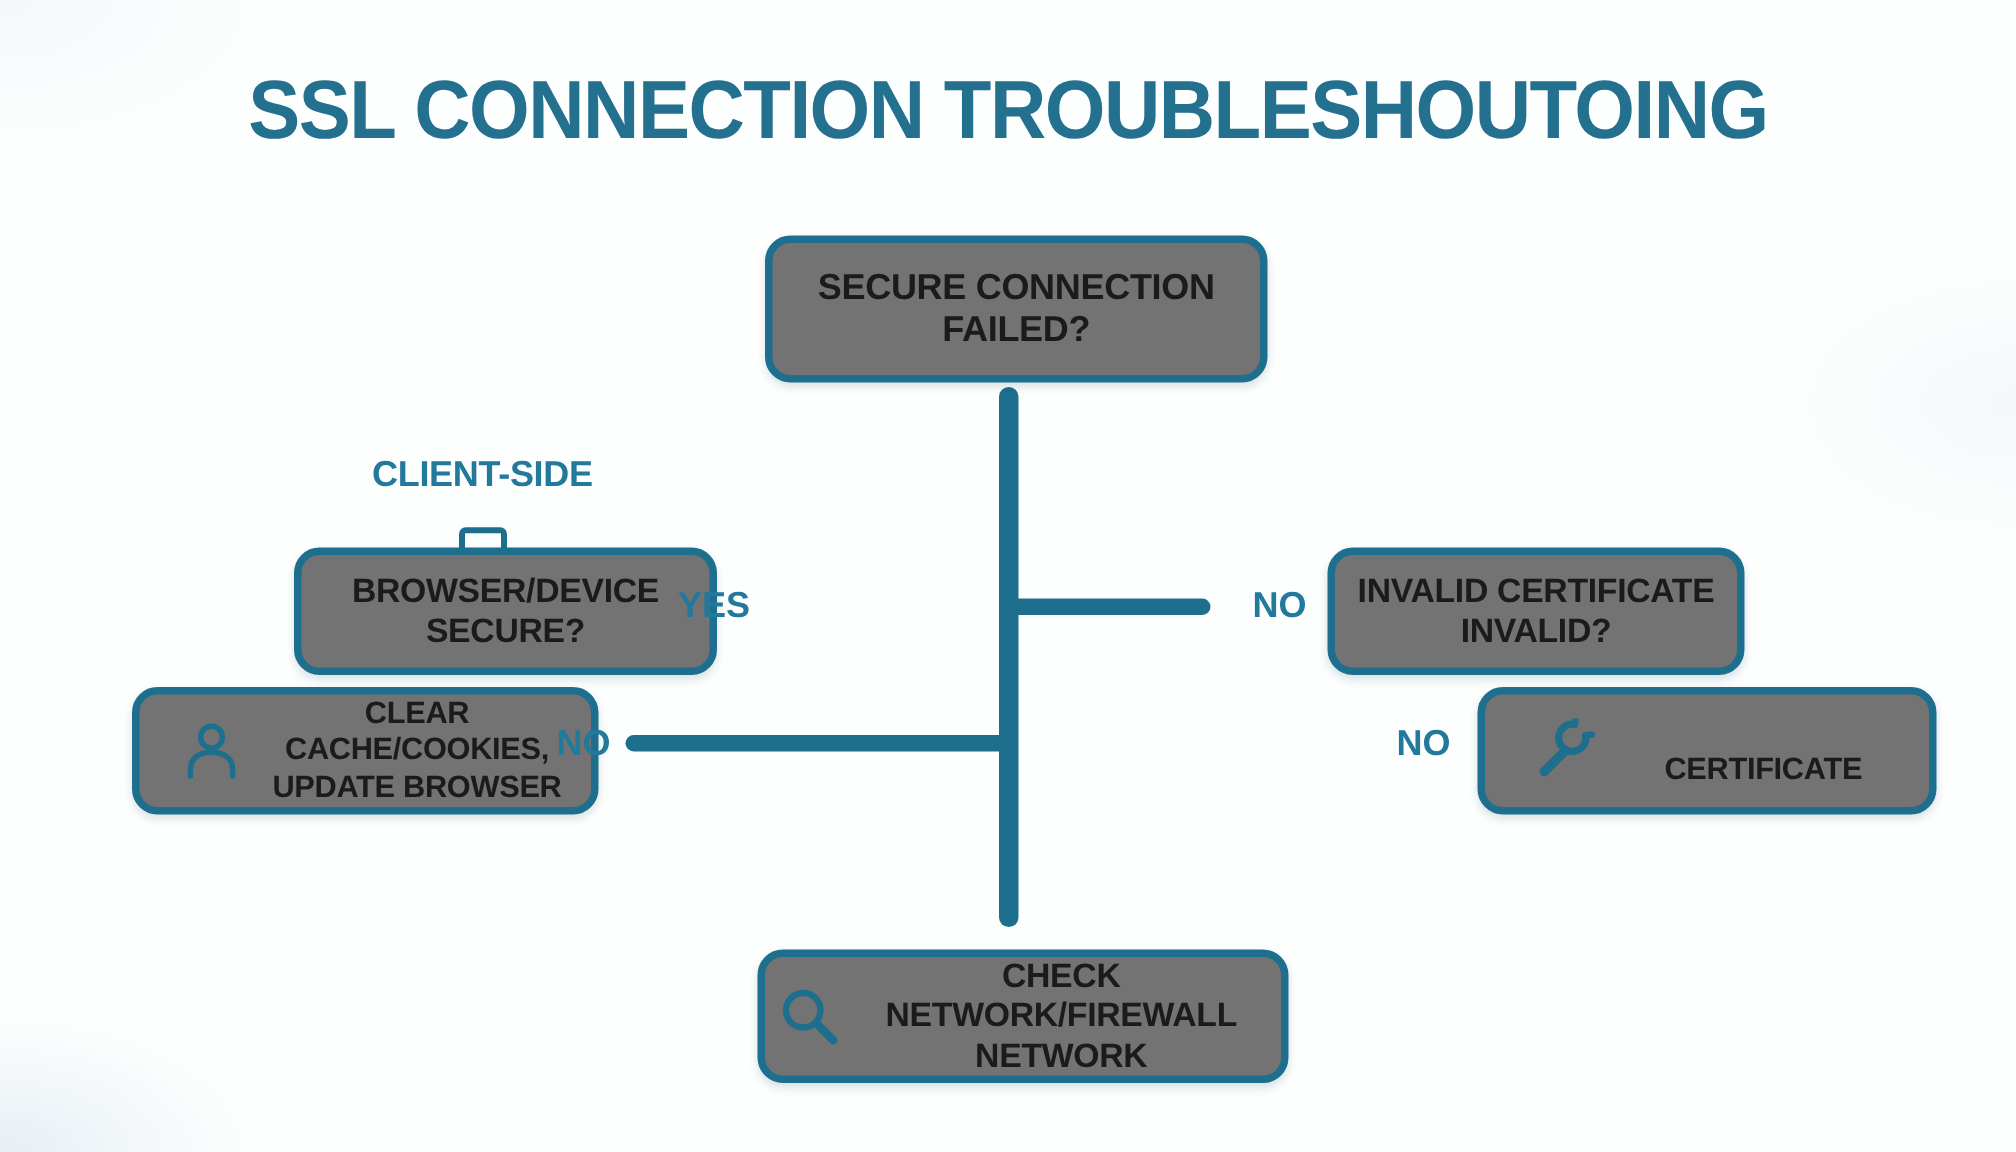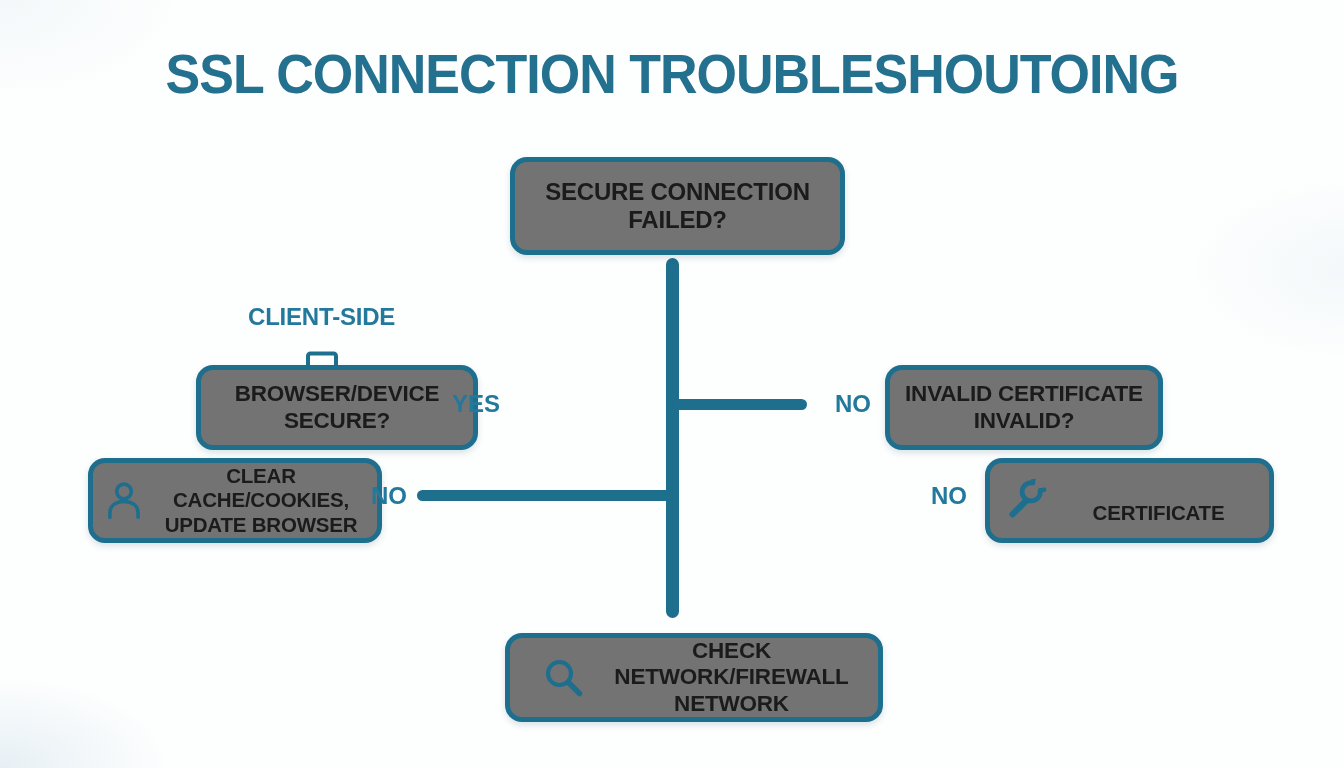--- a/index.html
+++ b/index.html
@@ -26,25 +26,25 @@
     border-radius:17px;display:flex;align-items:center;justify-content:center;
     box-shadow:0 3px 6px rgba(30,80,100,.16);
     color:var(--ink);text-align:center;
   }
   .box .txt{font-weight:bold;line-height:1.18;letter-spacing:-.2px;}
   .q-root{left:510px;top:157px;width:325px;height:88px;}
   .q-root .txt{font-size:24px;}
   .q-client{left:196px;top:365px;width:272px;height:75px;}
   .q-server{left:885px;top:365px;width:268px;height:75px;}
   .q-client .txt,.q-server .txt{font-size:22.5px;}
-  .action{justify-content:flex-start;padding-left:11px;gap:9px;}
+  .action{justify-content:flex-start;padding-left:28px;gap:9px;}
   .action .txt{font-size:20.5px;flex:1;padding-right:8px;}
   .a-client{left:88px;top:458px;width:273px;height:75px;}
   .a-server{left:985px;top:458px;width:268px;height:75px;}
-  .a-fallback{left:505px;top:633px;width:336px;height:79px;padding-left:32px;gap:7px;}
+  .a-fallback{left:505px;top:633px;width:336px;height:79px;padding-left:8px;gap:7px;}
   .a-fallback .txt{font-size:22.5px;}
 
   .line{position:absolute;background:var(--teal);border-radius:7px;}
   .trunk{left:666px;top:258px;width:13px;height:360px;}
   .line-right{left:672px;top:399px;width:135px;height:11px;}
   .line-left{left:417px;top:490px;width:256px;height:11px;}
 
   .branch-header{position:absolute;display:flex;align-items:center;gap:20px;flex-direction:column;}
   .bh-client{left:248px;top:303px;}
   .bh-server{left:972px;top:299px;}

